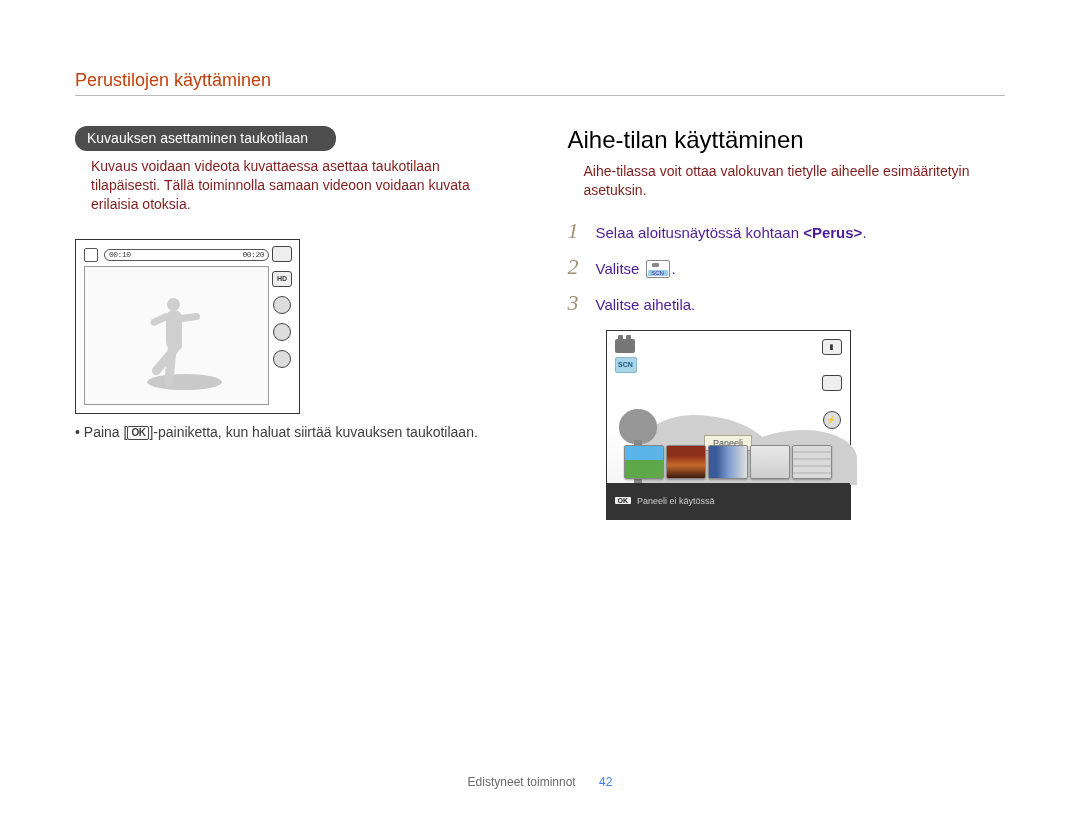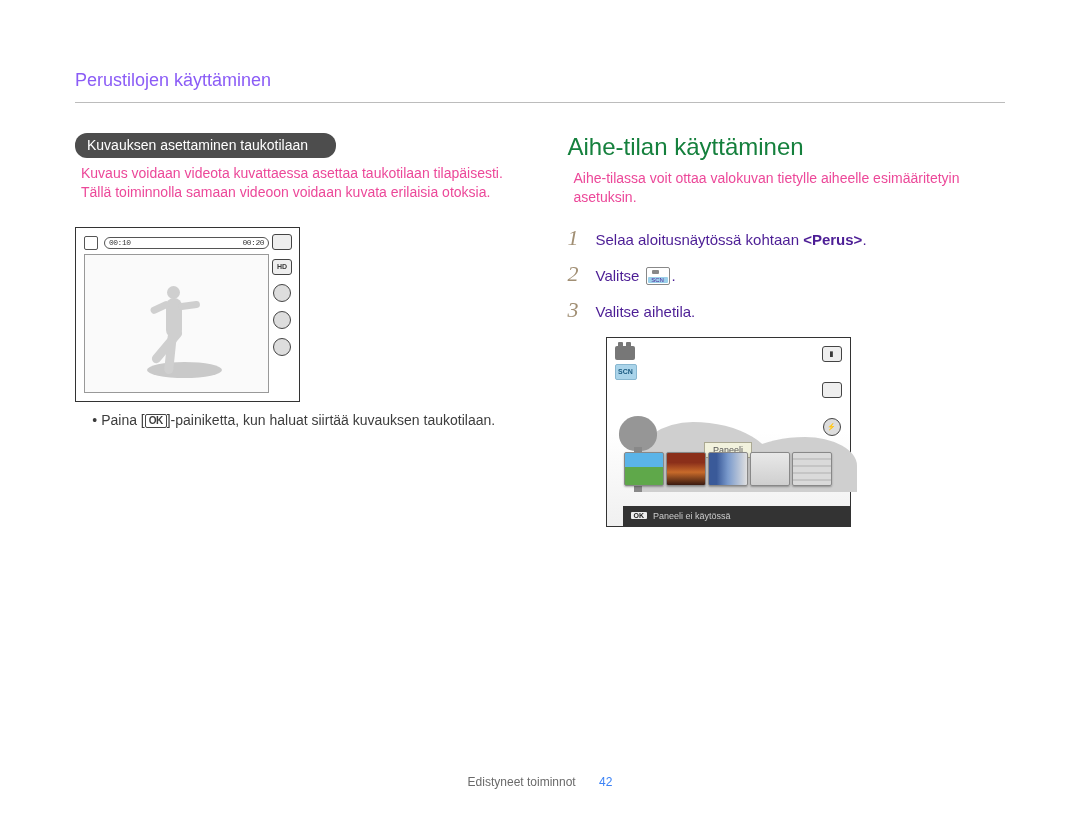--- a/index.html
+++ b/index.html
@@ -14,23 +14,23 @@
     box-sizing: border-box;
   }
   .page {
     position: absolute;
     top: 70px;
     left: 75px;
     right: 75px;
   }
   .chapter-title {
     font-size: 18px;
-    color: #8b5cf6;
+    color: #c2410c;
     font-weight: 300;
-    margin-bottom: 11px;
+    margin-bottom: 4px;
   }
   .hr {
     border: none;
     border-top: 1px solid #bcbcbc;
     margin: 2px 0 30px 0;
   }
   .cols {
     display: flex;
     gap: 55px;
   }
@@ -40,46 +40,45 @@
     background: #4d4d4d;
     color: #fff;
     font-size: 14px;
     padding: 4px 28px 5px 12px;
     border-radius: 12px;
     margin-bottom: 6px;
   }
   .para {
     font-size: 14px;
     line-height: 1.35;
-    color: #ec4899;
-    margin: 0 0 10px 6px;
+    color: #7f1d1d;
+    margin: 0 0 10px 16px;
   }
   .bullets { margin: 10px 0 0 0; padding: 0; }
   .bullets li {
     list-style: none;
     font-size: 14px;
     color: #3d3d3d;
     margin: 4px 0;
-    text-align: center;
   }
   .bullets li::before { content: "• "; }
   .ok-box {
     display: inline-block;
     border: 1px solid #444;
     border-radius: 2px;
     font-size: 10px;
     font-weight: bold;
     padding: 0 3px;
     line-height: 12px;
     vertical-align: 1px;
     letter-spacing: -0.5px;
   }
   .section-title {
     font-size: 24px;
-    color: #15803d;
+    color: #000000;
     font-weight: 400;
     margin: 0 0 8px 0;
   }
   .steps { margin-top: 18px; }
   .step {
     display: flex;
     align-items: baseline;
     gap: 12px;
     margin: 10px 0;
   }
@@ -234,21 +233,21 @@
   .th-b { background:linear-gradient(#8b2f1a 30%, #c76a2a 60%, #3a1a10);}
   .th-c { background:linear-gradient(90deg,#3a5a99 20%,#7a9acc 50%,#e0e0e0);}
   .th-d { background:linear-gradient(#e8e8e8,#cfcfcf);}
   .th-e { background:repeating-linear-gradient(#dadada 0 5px,#c5c5c5 5px 7px);}
   .tooltip {
     position:absolute; bottom:68px; left:50%; transform:translateX(-50%);
     background:#f2f2dd; border:1px solid #aaa892; font-size:9px;
     padding:2px 8px; color:#555;
   }
   .panel-bar {
-    position:absolute; left:16px; right:0; bottom:0; height:20px;
+    position:absolute; left:0; right:0; bottom:0; height:36px;
     background:#333; color:#ccc; font-size:9px;
     display:flex; align-items:center; gap:6px; padding:0 8px;
   }
   .panel-ok {
     background:#eee; color:#222; font-size:7px; font-weight:bold;
     padding:0 3px; border-radius:1px;
   }
 
   .footer {
     position: absolute;

